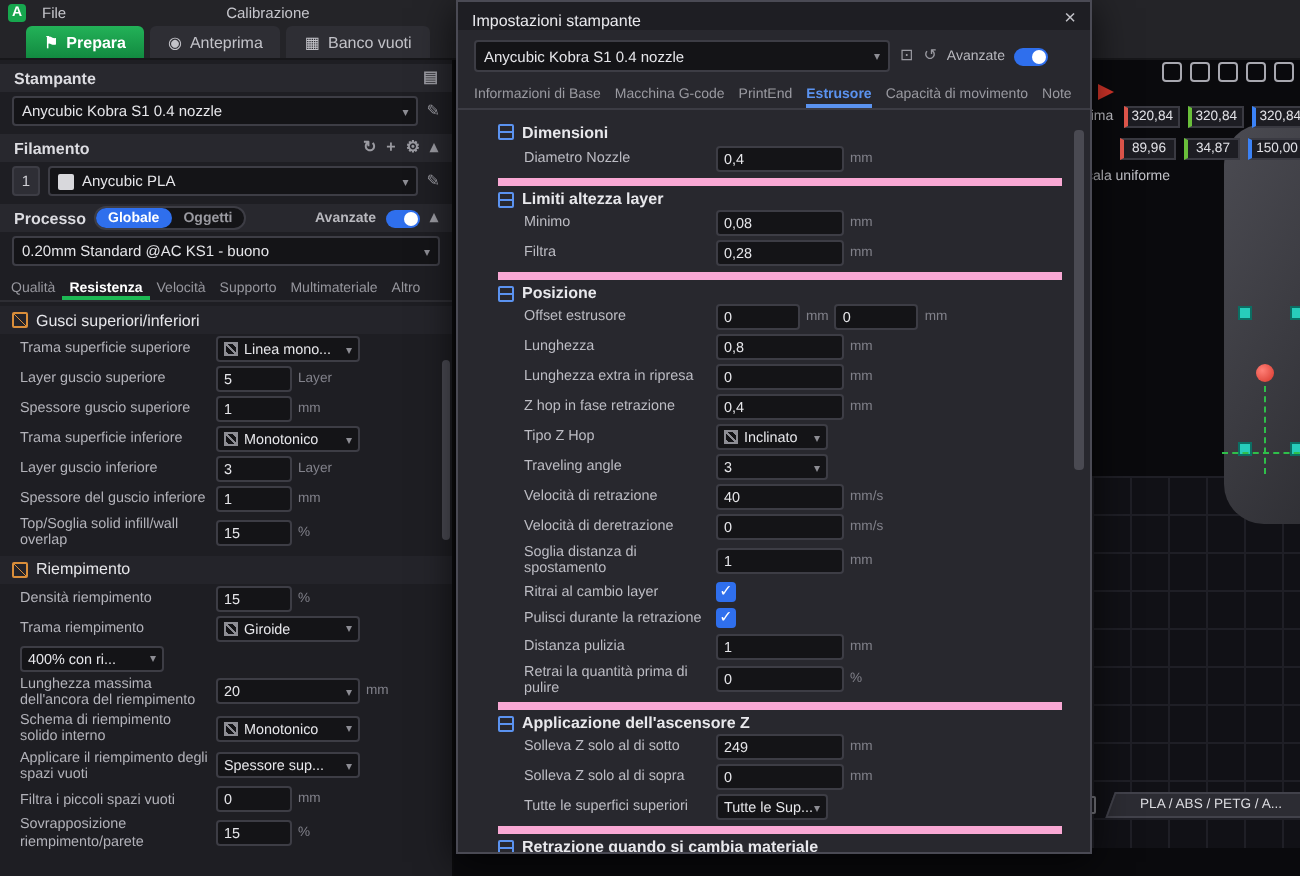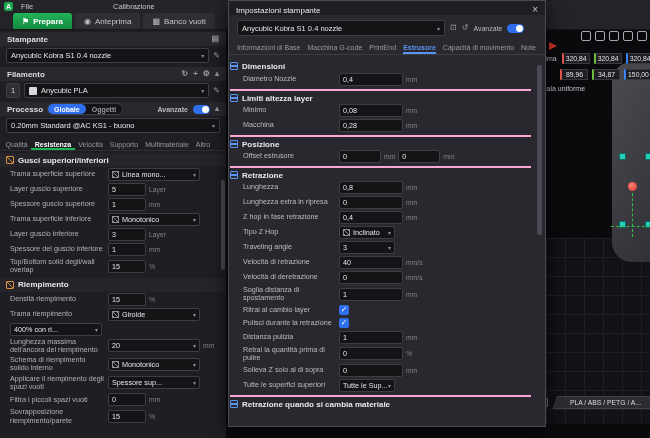--- a/index.html
+++ b/index.html
@@ -27,44 +27,44 @@
 .pill{display:flex;background:#141417;border-radius:8px;border:1px solid #3d3d45;height:12px;font-size:7px;margin-left:4px}
 .pill .seg{padding:0 6px;display:flex;align-items:center;color:#9a9aa1;border-radius:8px}
 .pill .seg.on{background:#2f6fed;color:#fff}
 .tgl{width:17px;height:9px;background:#3a3a42;border-radius:5px;position:relative;display:inline-block}
 .tgl.on{background:#2f6fed}
 .tgl .knob{position:absolute;top:1px;width:7px;height:7px;background:#fff;border-radius:50%;right:1px}
 .adv{font-size:7px;color:#b8b8be}
 .sb-tabs{display:flex;align-items:flex-end;height:14px;border-bottom:1px solid #2e2e34;padding:0 2px;margin-top:2px}
 .sbtab{padding:0 3.5px 2px;font-size:7px;color:#97979e;white-space:nowrap}
 .sbtab.active{color:#fff;font-weight:bold;box-shadow:inset 0 -2px 0 #1db954}
-.grp{display:flex;align-items:center;gap:4px;height:14px;padding:0 6px;background:#24242a;margin-top:2px;font-size:8px;font-weight:bold;color:#e6e6ea}
+.grp{display:flex;align-items:center;gap:4px;height:14px;padding:0 6px;background:#24242a;margin-top:2px;font-size:8px;font-weight:normal;color:#e6e6ea}
 .grp-ic{width:8px;height:8px;border:1px solid #d98e3a;border-radius:1px;background:linear-gradient(45deg,transparent 46%,#d98e3a 46%,#d98e3a 54%,transparent 54%);flex:none}
 .prow{display:flex;align-items:center;padding:1px 4px 1px 10px;min-height:14px}
 .prow .plbl{width:98px;font-size:7.2px;color:#b2b2b9;line-height:1.15;padding-right:3px;flex:none}
 .pval{display:flex;align-items:center;gap:3px}
 .box{height:13px;background:#141417;border:1px solid #3d3d45;border-radius:2px;display:flex;align-items:center;padding:0 3px;font-size:7.2px;color:#e6e6ea;white-space:nowrap;overflow:hidden}
 .prow .in{width:38px}
-.prow .sel{width:92px}
+.prow .sel{width:72px}
 .unit{font-size:6.8px;color:#81818a;white-space:nowrap}
 .selic{width:7px;height:7px;border:1px solid #8d8d94;margin-right:3px;background:repeating-linear-gradient(45deg,#8d8d94 0 1px,transparent 1px 3px);flex:none}
 .selv{overflow:hidden;white-space:nowrap;text-overflow:ellipsis}
 .chk{width:10px;height:10px;background:#2f6fed;border-radius:2px;color:#fff;font-size:8px;display:flex;align-items:center;justify-content:center;line-height:1}
 .sb-scroll{position:absolute;right:1px;top:150px;width:4px;height:90px;background:#4a4a52;border-radius:2px}
 
 .dialog{position:absolute;left:228px;top:0;width:318px;height:427px;background:#28282e;border:1px solid #4a4a54;box-shadow:0 4px 18px rgba(0,0,0,.7);z-index:10;display:flex;flex-direction:column}
 .dlg-title{height:14px;background:#1e1e23;display:flex;align-items:flex-end;padding:0 7px;font-size:8px;color:#e8e8ec;flex:none}
 .dlg-x{margin-left:auto;color:#c2c2c8;font-size:10px;line-height:1}
 .dlg-preset{display:flex;align-items:center;gap:5px;padding:5px 8px 3px;flex:none}
 .dlgdd{flex:0 0 208px;height:16px}
 .dlg-tabs{display:flex;gap:7px;padding:2px 8px 0;height:16px;border-bottom:1px solid #3c3c44;align-items:flex-end;flex:none}
 .dtab{font-size:7px;color:#9a9aa1;padding-bottom:3px;white-space:nowrap}
 .dtab.active{color:#5b93f0;font-weight:bold;box-shadow:inset 0 -2px 0 #5b93f0}
-.dlg-body{flex:1;position:relative;padding:1px 14px 0 1px;overflow:hidden}
-.dsec{display:flex;align-items:center;gap:4px;min-height:14px;margin-top:2px;border-top:2px solid #f9a8d4;padding-top:2px;font-size:8px;font-weight:bold;color:#e8e8ec}
+.dlg-body{flex:1;position:relative;padding:1px 14px 0 20px;overflow:hidden}
+.dsec{display:flex;align-items:center;gap:4px;min-height:14px;margin-top:2px;border-top:4px solid #f9a8d4;padding-top:2px;font-size:8px;font-weight:bold;color:#e8e8ec}
 .dsec.first{border-top:none}
 .dsec-ic{width:8px;height:8px;border:1px solid #5b93f0;border-radius:1px;background:linear-gradient(transparent 40%,#5b93f0 40%,#5b93f0 60%,transparent 60%);flex:none}
 .drow{display:flex;align-items:center;min-height:13px;padding:1px 0 1px 13px}
 .drow .plbl{width:96px;font-size:7.2px;color:#bcbcc3;line-height:1.15;padding-right:4px;flex:none}
 .drow .in{width:64px}
 .drow .in2{width:42px}
 .drow .sel{width:56px}
 .dlg-scroll{position:absolute;right:3px;top:10px;width:5px;height:170px;background:#4a4a52;border-radius:2px}
 
 .viewport{position:absolute;left:227px;top:30px;right:0;bottom:0;background:#0a0a0d;z-index:1}
@@ -263,21 +263,21 @@
           </span>
         </div>
         <div class="prow">
           <span class="plbl">Spessore del guscio inferiore</span>
           <span class="pval">
             <span class="box in">1</span>
             <span class="unit">mm</span>
           </span>
         </div>
         <div class="prow">
-          <span class="plbl">Top/Bottom solid degli/wall overlap</span>
+          <span class="plbl">Top/Soglia solid infill/wall overlap</span>
           <span class="pval">
             <span class="box in">15</span>
             <span class="unit">%</span>
           </span>
         </div>
         <div class="grp">
           <span class="grp-ic"></span>
           <span>Riempimento</span>
         </div>
         <div class="prow">
@@ -395,42 +395,38 @@
             <span>Limiti altezza layer</span>
           </div>
           <div class="drow">
             <span class="plbl">Minimo</span>
             <span class="pval">
               <span class="box in">0,08</span>
               <span class="unit">mm</span>
             </span>
           </div>
           <div class="drow">
-            <span class="plbl">Macchina</span>
+            <span class="plbl">Filtra</span>
             <span class="pval">
               <span class="box in">0,28</span>
               <span class="unit">mm</span>
             </span>
           </div>
           <div class="dsec">
             <span class="dsec-ic"></span>
             <span>Posizione</span>
           </div>
           <div class="drow">
             <span class="plbl">Offset estrusore</span>
             <span class="pval">
               <span class="box in2">0</span>
               <span class="unit">mm</span>
               <span class="box in2">0</span>
               <span class="unit">mm</span>
             </span>
-          </div>
-          <div class="dsec">
-            <span class="dsec-ic"></span>
-            <span>Retrazione</span>
           </div>
           <div class="drow">
             <span class="plbl">Lunghezza</span>
             <span class="pval">
               <span class="box in">0,8</span>
               <span class="unit">mm</span>
             </span>
           </div>
           <div class="drow">
             <span class="plbl">Lunghezza extra in ripresa</span>
@@ -505,20 +501,31 @@
               <span class="unit">mm</span>
             </span>
           </div>
           <div class="drow">
             <span class="plbl">Retrai la quantità prima di pulire</span>
             <span class="pval">
               <span class="box in">0</span>
               <span class="unit">%</span>
             </span>
           </div>
+          <div class="dsec">
+            <span class="dsec-ic"></span>
+            <span>Applicazione dell'ascensore Z</span>
+          </div>
+          <div class="drow">
+            <span class="plbl">Solleva Z solo al di sotto</span>
+            <span class="pval">
+              <span class="box in">249</span>
+              <span class="unit">mm</span>
+            </span>
+          </div>
           <div class="drow">
             <span class="plbl">Solleva Z solo al di sopra</span>
             <span class="pval">
               <span class="box in">0</span>
               <span class="unit">mm</span>
             </span>
           </div>
           <div class="drow">
             <span class="plbl">Tutte le superfici superiori</span>
             <span class="pval">

